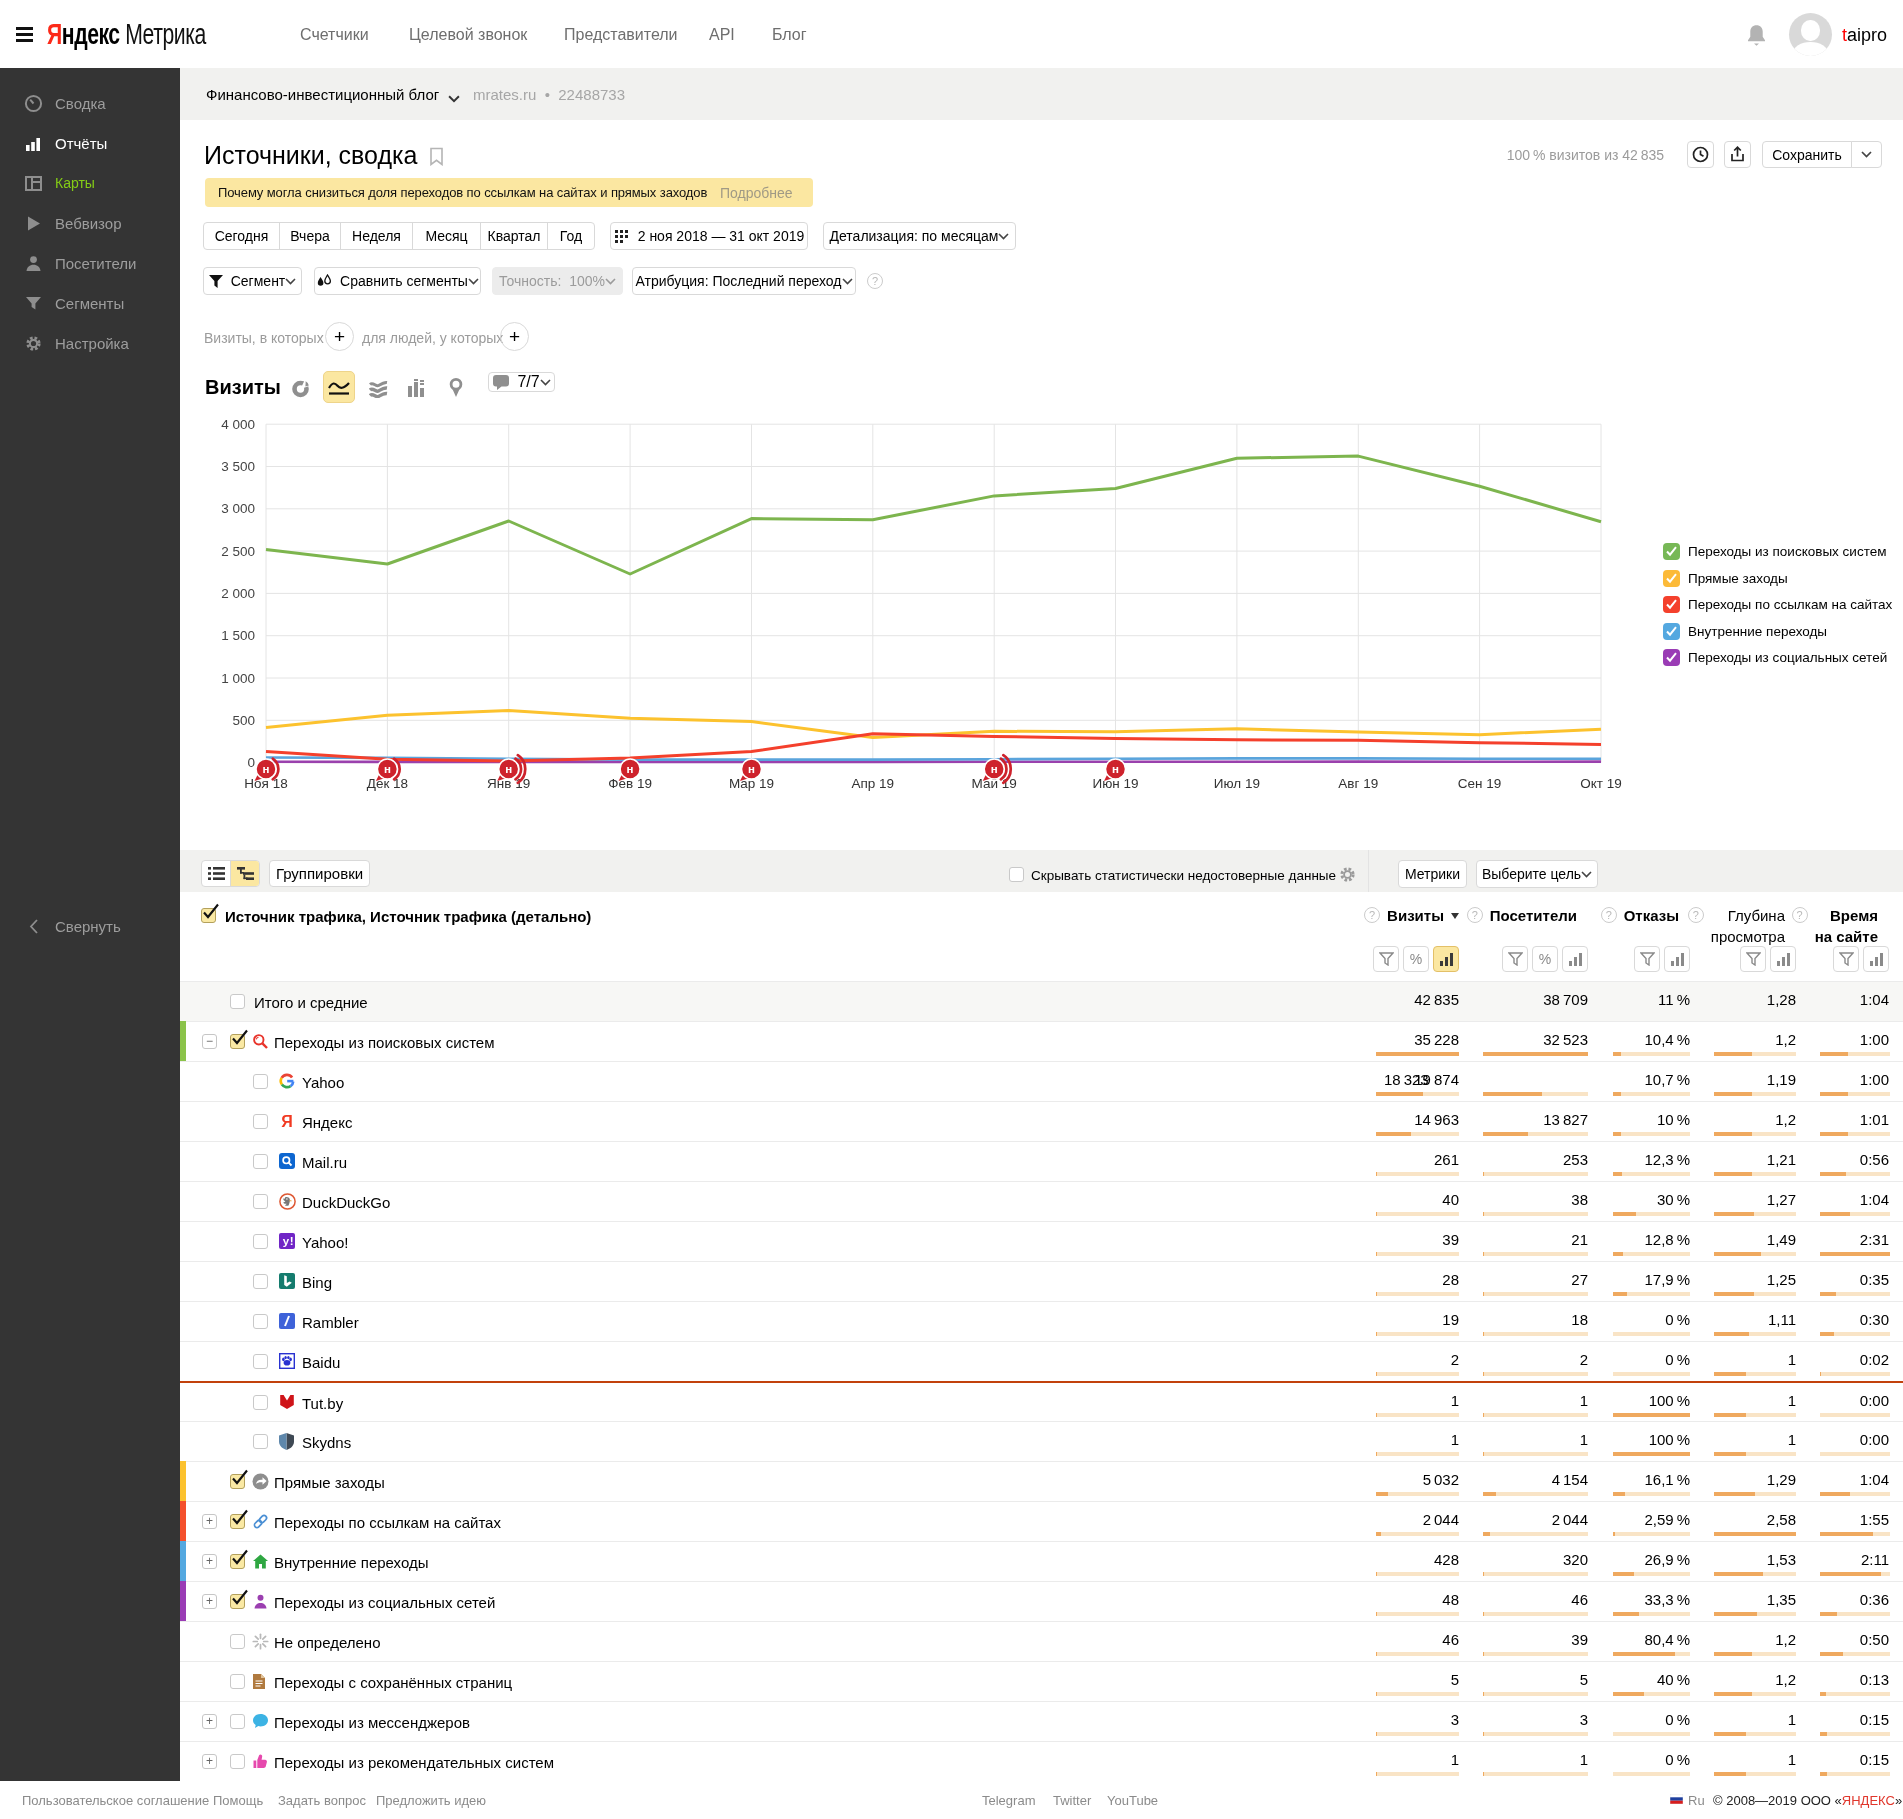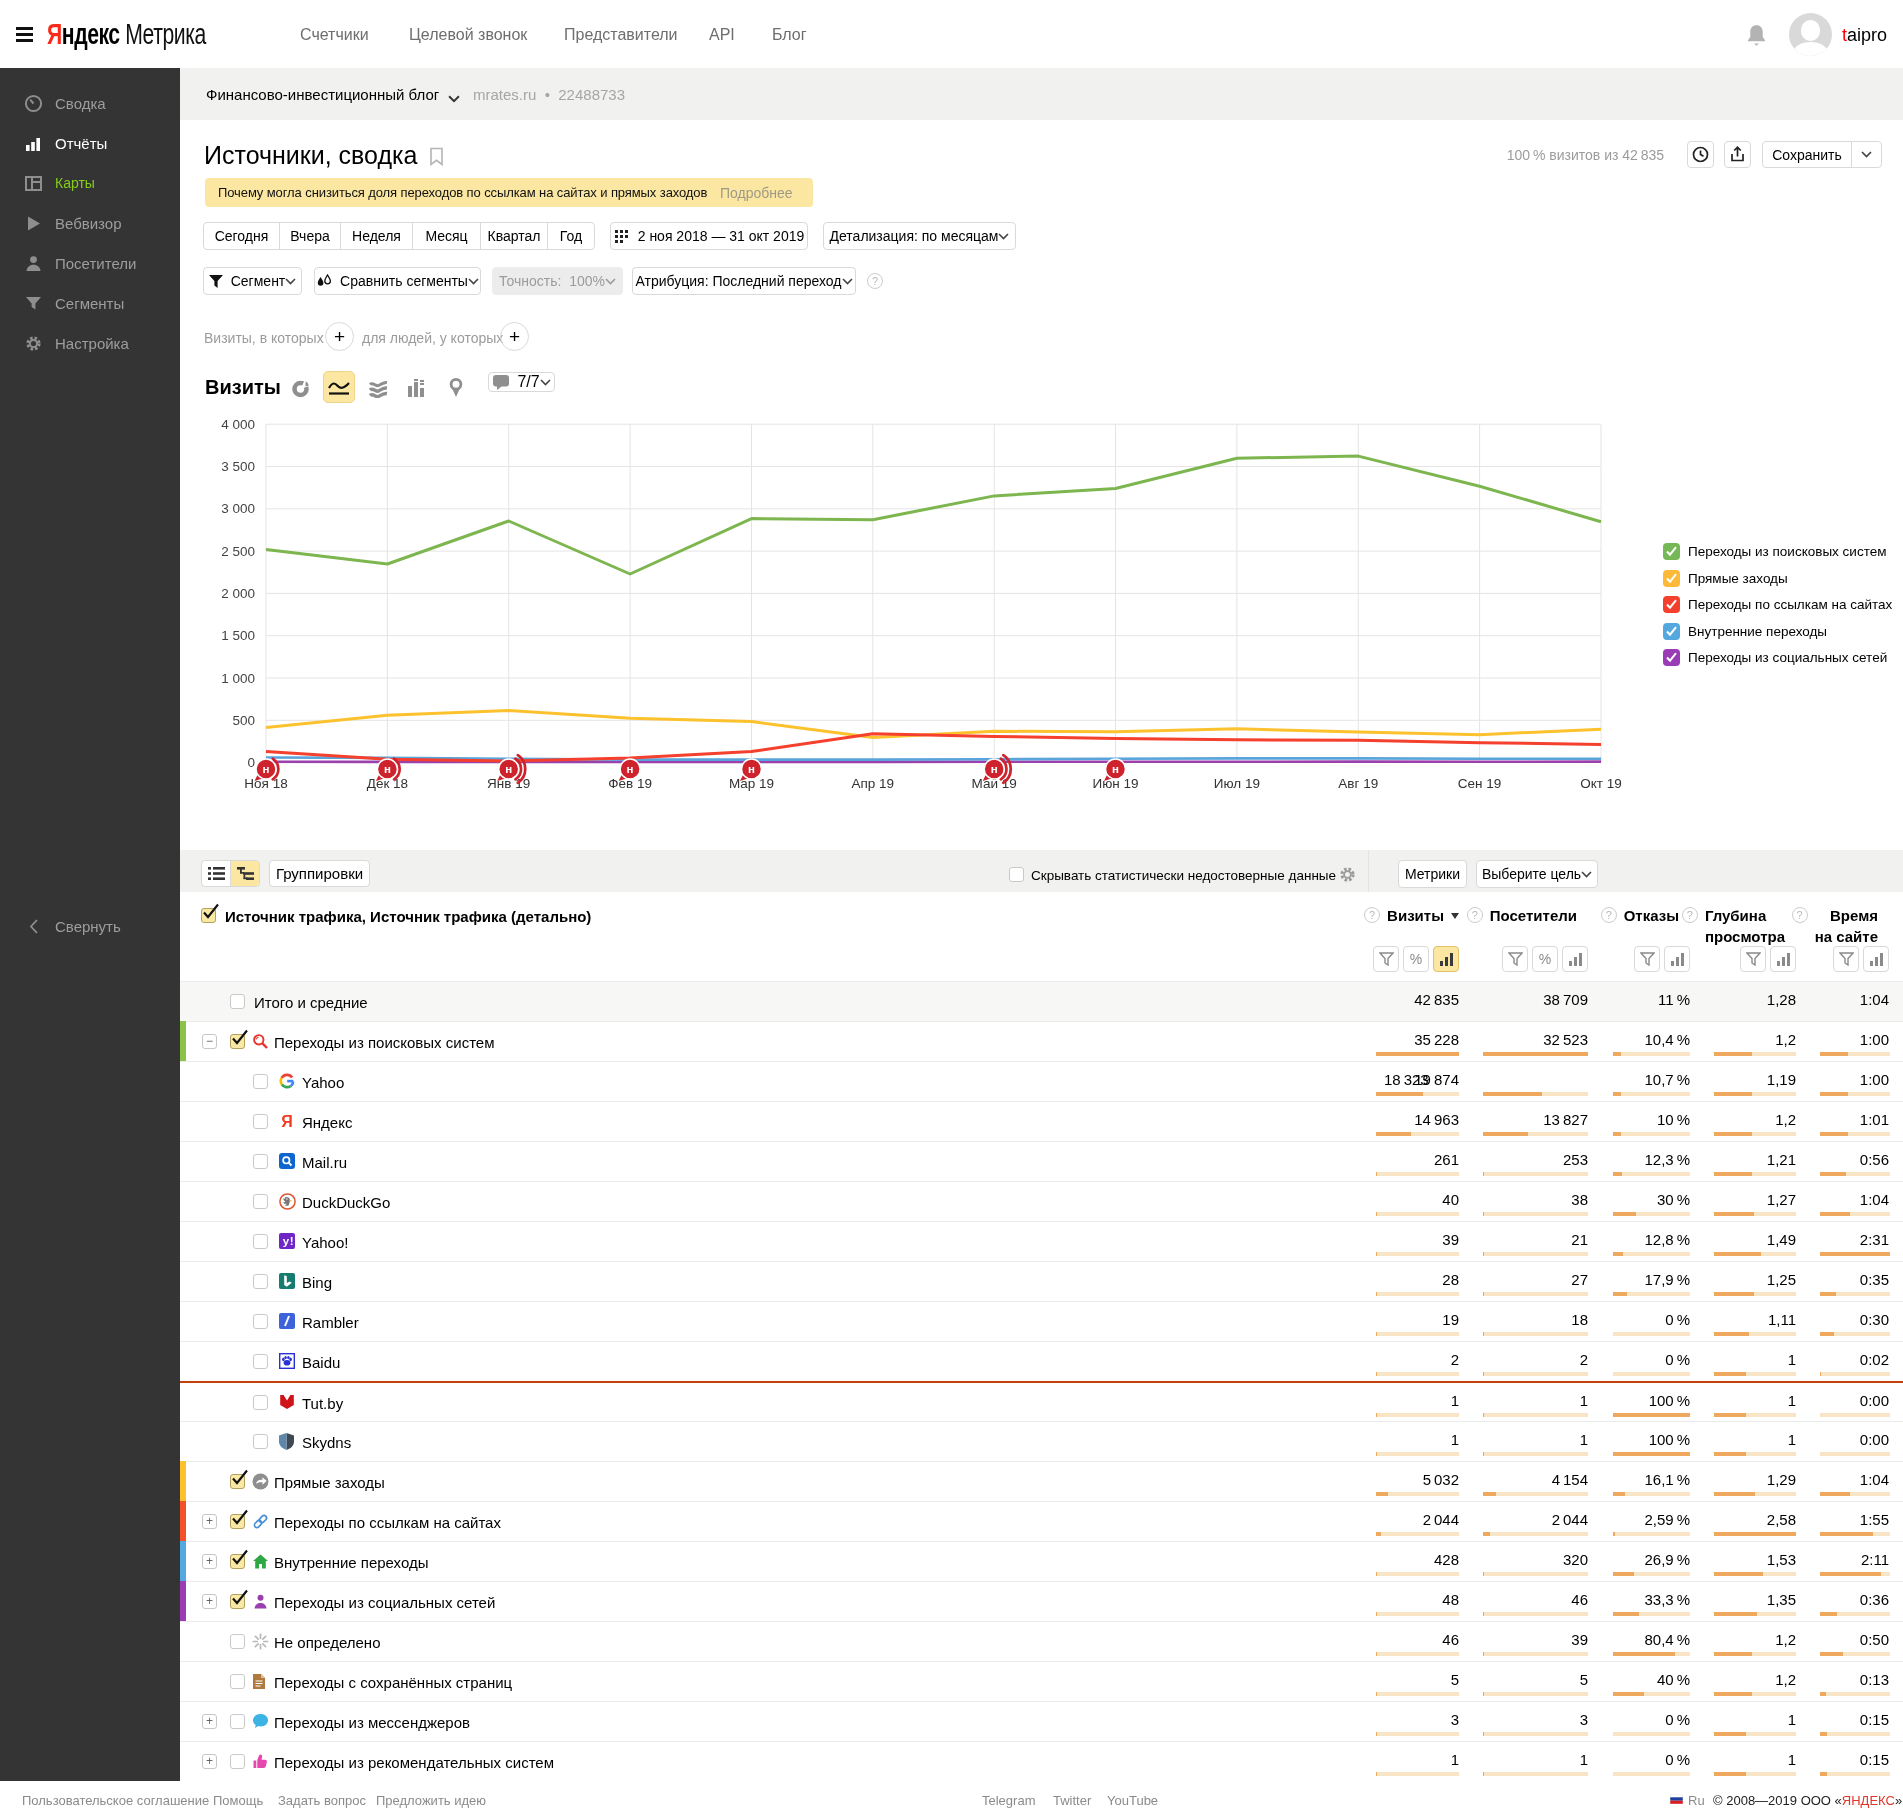--- a/index.html
+++ b/index.html
@@ -394,21 +394,21 @@
     <div class="a" style="left:1128px;top:13px;width:269px;display:flex;justify-content:flex-end;align-items:flex-start">
       <div style="flex:none;width:16px;height:16px;border:1px solid #ccc;border-radius:50%;color:#b9b9b9;font-size:11px;text-align:center;line-height:15px;margin-top:2px">?</div>
       <div style="text-align:right;font-size:15px;font-weight:bold;line-height:21px;margin-left:7px">Посетители</div>
     </div>
     <div class="a" style="left:1230px;top:13px;width:269px;display:flex;justify-content:flex-end;align-items:flex-start">
       <div style="flex:none;width:16px;height:16px;border:1px solid #ccc;border-radius:50%;color:#b9b9b9;font-size:11px;text-align:center;line-height:15px;margin-top:2px">?</div>
       <div style="text-align:right;font-size:15px;font-weight:bold;line-height:21px;margin-left:7px">Отказы</div>
     </div>
     <div class="a" style="left:1336px;top:13px;width:269px;display:flex;justify-content:flex-end;align-items:flex-start">
       <div style="flex:none;width:16px;height:16px;border:1px solid #ccc;border-radius:50%;color:#b9b9b9;font-size:11px;text-align:center;line-height:15px;margin-top:2px">?</div>
-      <div style="text-align:left;font-size:15px;font-weight:bold;line-height:21px;margin-left:7px">Глубина<br>просмотра</div>
+      <div style="text-align:right;font-size:15px;font-weight:normal;line-height:21px;margin-left:7px">Глубина<br>просмотра</div>
     </div>
     <div class="a" style="left:1429px;top:13px;width:269px;display:flex;justify-content:flex-end;align-items:flex-start">
       <div style="flex:none;width:16px;height:16px;border:1px solid #ccc;border-radius:50%;color:#b9b9b9;font-size:11px;text-align:center;line-height:15px;margin-top:2px">?</div>
       <div style="text-align:right;font-size:15px;font-weight:bold;line-height:21px;margin-left:7px">Время<br>на сайте</div>
     </div>
     <div class="a" style="left:1193px;top:54px;width:26px;height:26px;background:#fff;border:1px solid #d9d9d9;border-radius:4px;display:flex;align-items:center;justify-content:center">
       <svg width="15" height="14" viewBox="0 0 15 14">
         <path d="M1 1h13l-5 5.6V13l-3-2V6.6z" fill="none" stroke="#8a8a8a" stroke-width="1.4"></path>
       </svg>
     </div>

